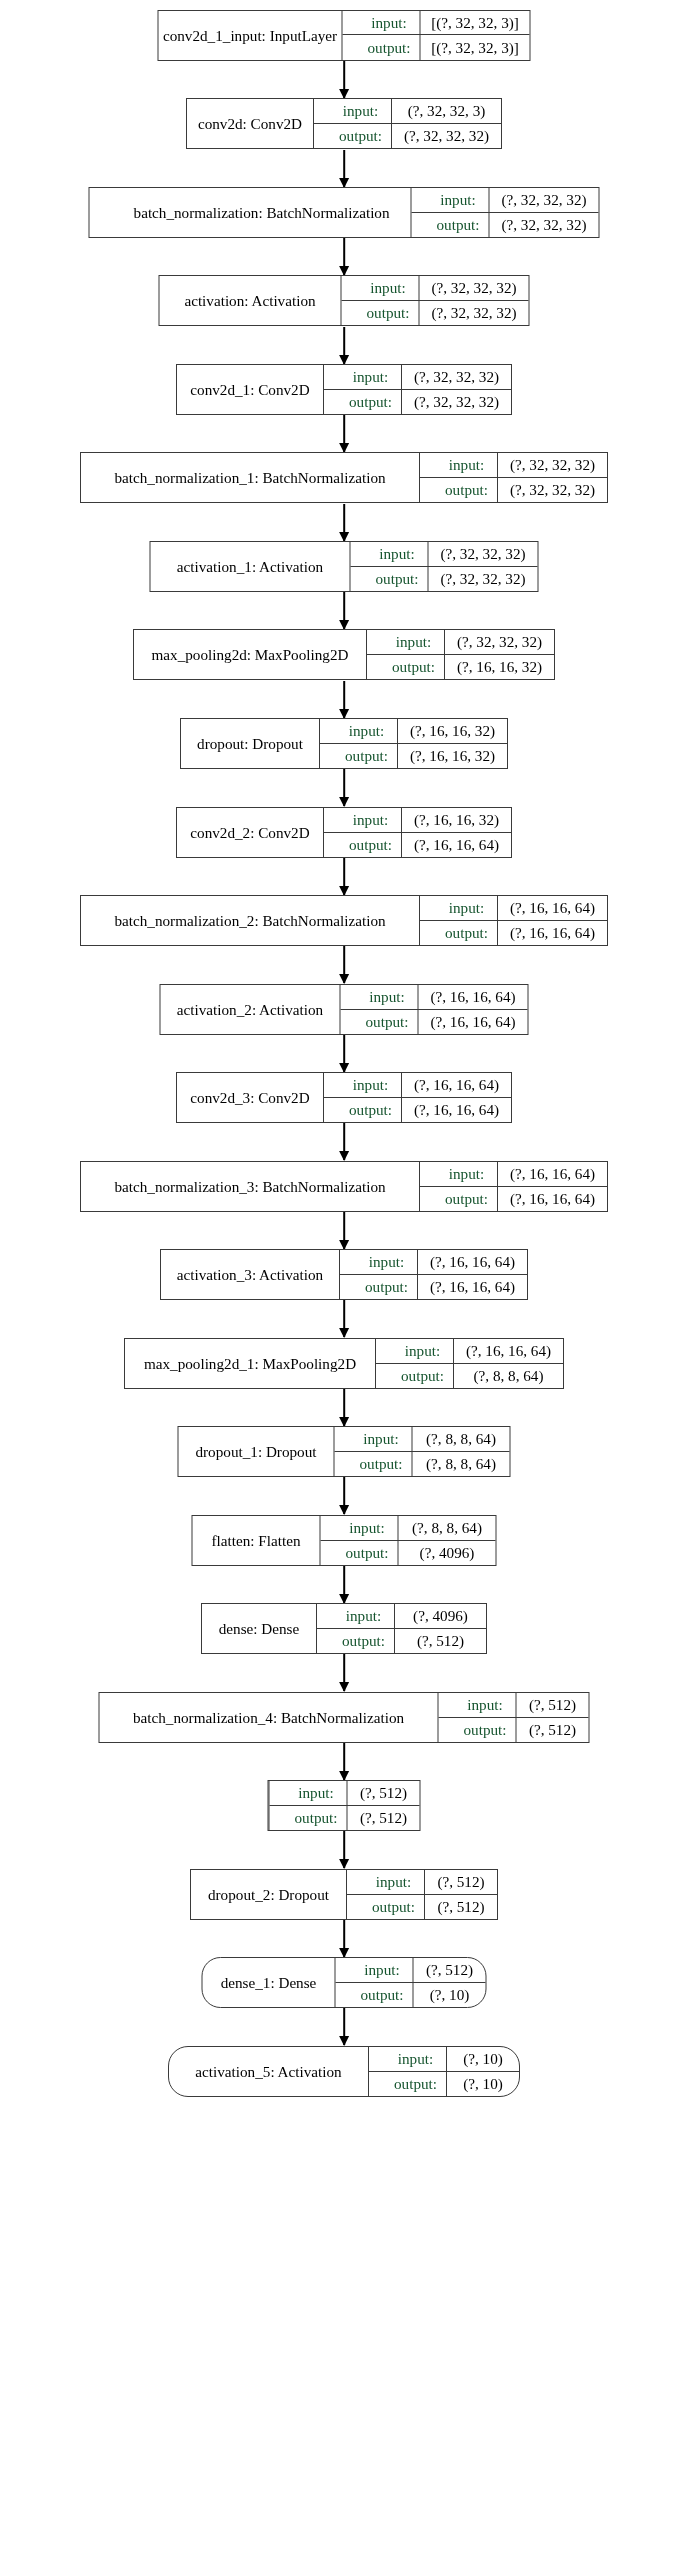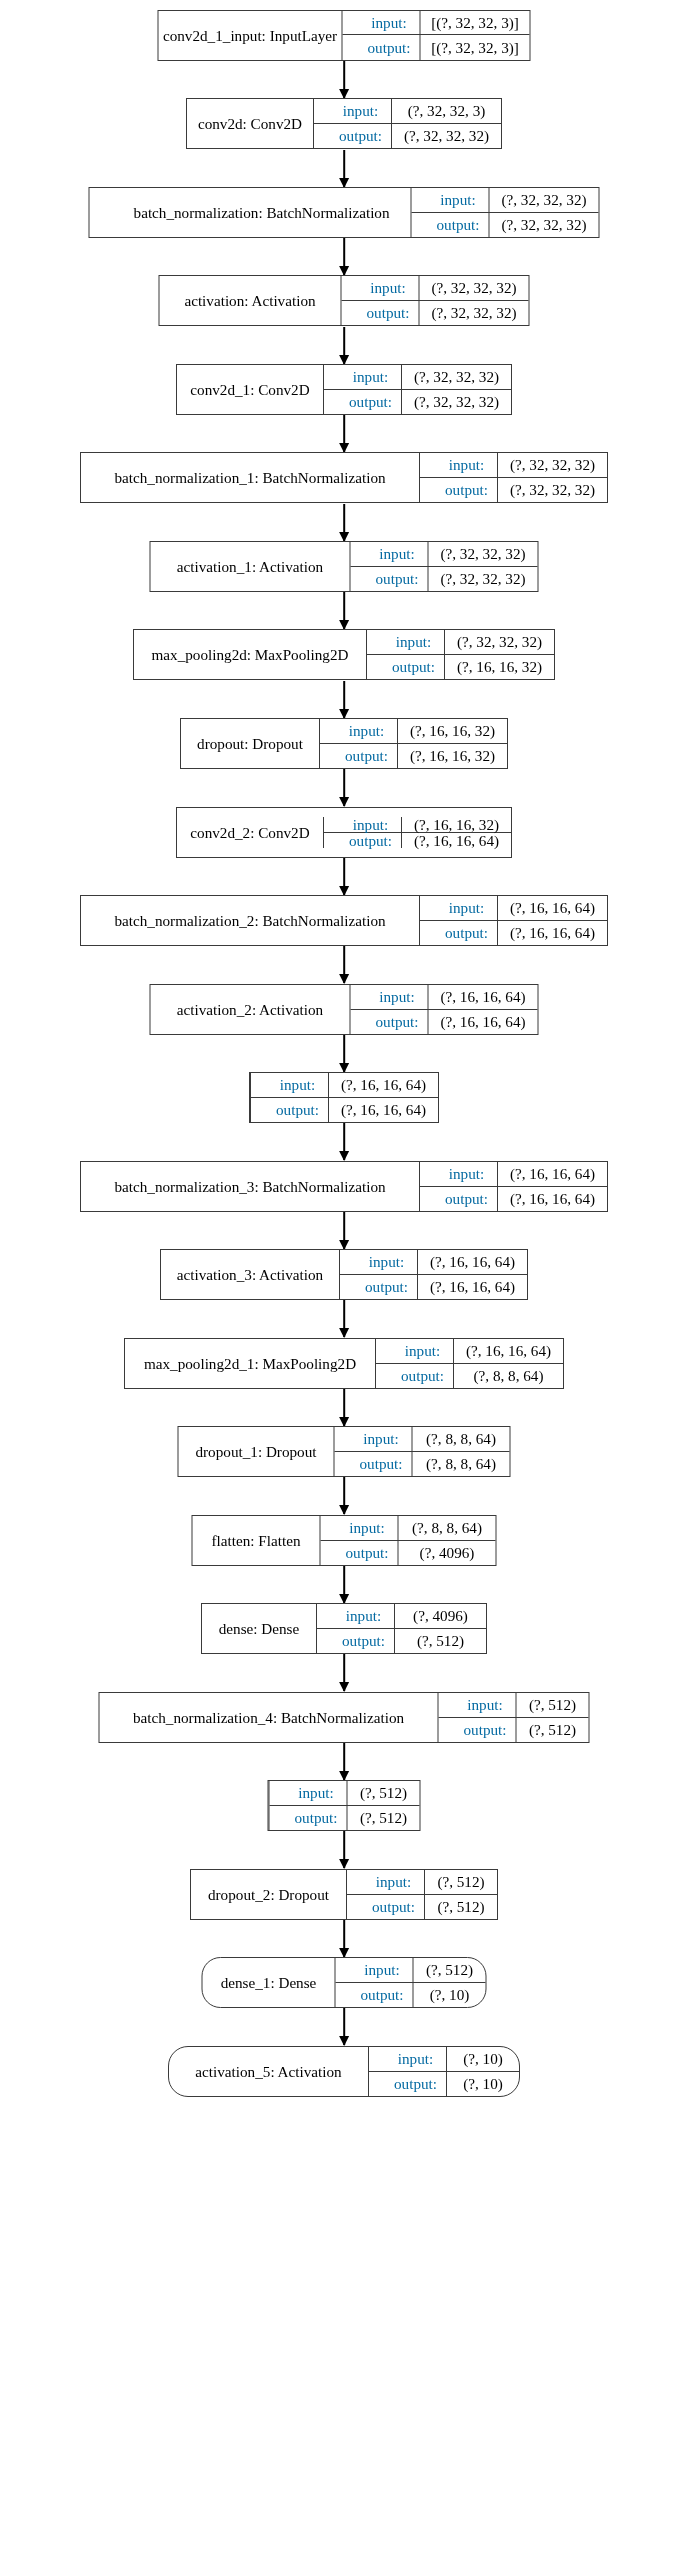--- a/index.html
+++ b/index.html
@@ -67,21 +67,21 @@
     border-bottom: 1.4px solid #3a3a3a;
   }
 
   .io-label {
     display: flex;
     align-items: center;
     justify-content: center;
     padding: 0 7.9px;
     font-size: 15.2px;
     line-height: 1;
-    color: #0369a1;
+    color: #14532d;
     box-sizing: border-box;
     min-width: 61px;
     margin-left: 16px;
   }
 
   .io-value {
     display: flex;
     align-items: center;
     justify-content: center;
     padding: 0 8.9px;
@@ -325,21 +325,21 @@
         <div class="io-row top">
           <div class="io-label" style="width: 61px;">input:</div>
           <div class="io-value" style="width: 110px;">(?, 16, 16, 32)</div>
         </div>
         <div class="io-row bottom">
           <div class="io-label" style="width: 61px;">output:</div>
           <div class="io-value" style="width: 110px;">(?, 16, 16, 32)</div>
         </div>
       </div>
     </div>
-    <div class="node" style="top: 807px; align-items: center;">
+    <div class="node" style="top: 807px;">
       <div class="node-name" style="width: 146px;">conv2d_2: Conv2D</div>
       <div class="node-io">
         <div class="io-row top">
           <div class="io-label" style="width: 61px;">input:</div>
           <div class="io-value" style="width: 110px;">(?, 16, 16, 32)</div>
         </div>
         <div class="io-row bottom">
           <div class="io-label" style="width: 61px;">output:</div>
           <div class="io-value" style="width: 110px;">(?, 16, 16, 64)</div>
         </div>
@@ -352,33 +352,34 @@
           <div class="io-label" style="width: 61px;">input:</div>
           <div class="io-value" style="width: 110px;">(?, 16, 16, 64)</div>
         </div>
         <div class="io-row bottom">
           <div class="io-label" style="width: 61px;">output:</div>
           <div class="io-value" style="width: 110px;">(?, 16, 16, 64)</div>
         </div>
       </div>
     </div>
     <div class="node" style="top: 984px;">
-      <div class="node-name" style="width: 199px;">activation_2: Activation</div>
+      <div class="node-name" style="width: 179px;">activation_2: Activation</div>
       <div class="node-io">
         <div class="io-row top">
           <div class="io-label" style="width: 61px;">input:</div>
           <div class="io-value" style="width: 110px;">(?, 16, 16, 64)</div>
         </div>
         <div class="io-row bottom">
           <div class="io-label" style="width: 61px;">output:</div>
           <div class="io-value" style="width: 110px;">(?, 16, 16, 64)</div>
         </div>
       </div>
     </div>
     <div class="node" style="top: 1072px;">
+      <div class="node-name" style="width: 146px;">conv2d_3: Conv2D</div>
       <div class="node-io">
         <div class="io-row top">
           <div class="io-label" style="width: 61px;">input:</div>
           <div class="io-value" style="width: 110px;">(?, 16, 16, 64)</div>
         </div>
         <div class="io-row bottom">
           <div class="io-label" style="width: 61px;">output:</div>
           <div class="io-value" style="width: 110px;">(?, 16, 16, 64)</div>
         </div>
       </div>

